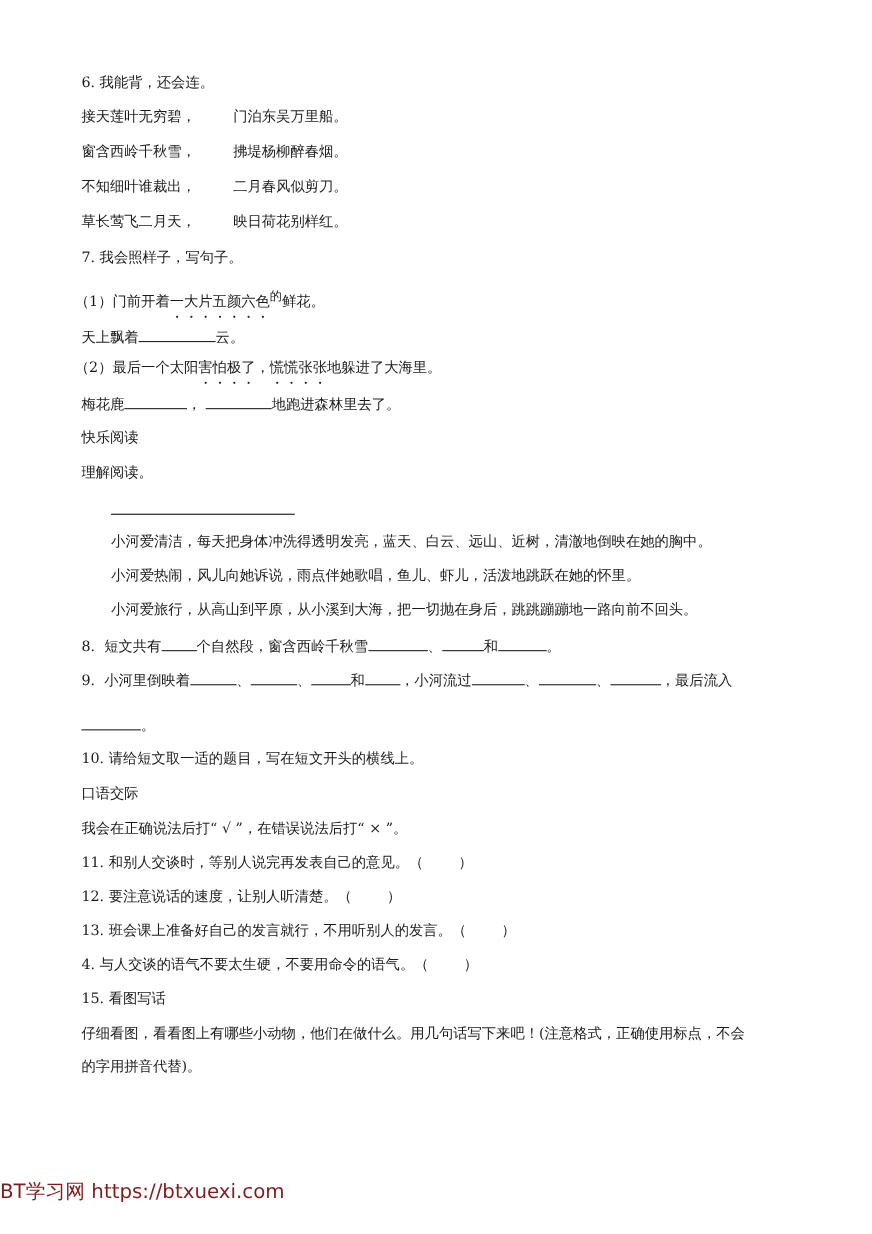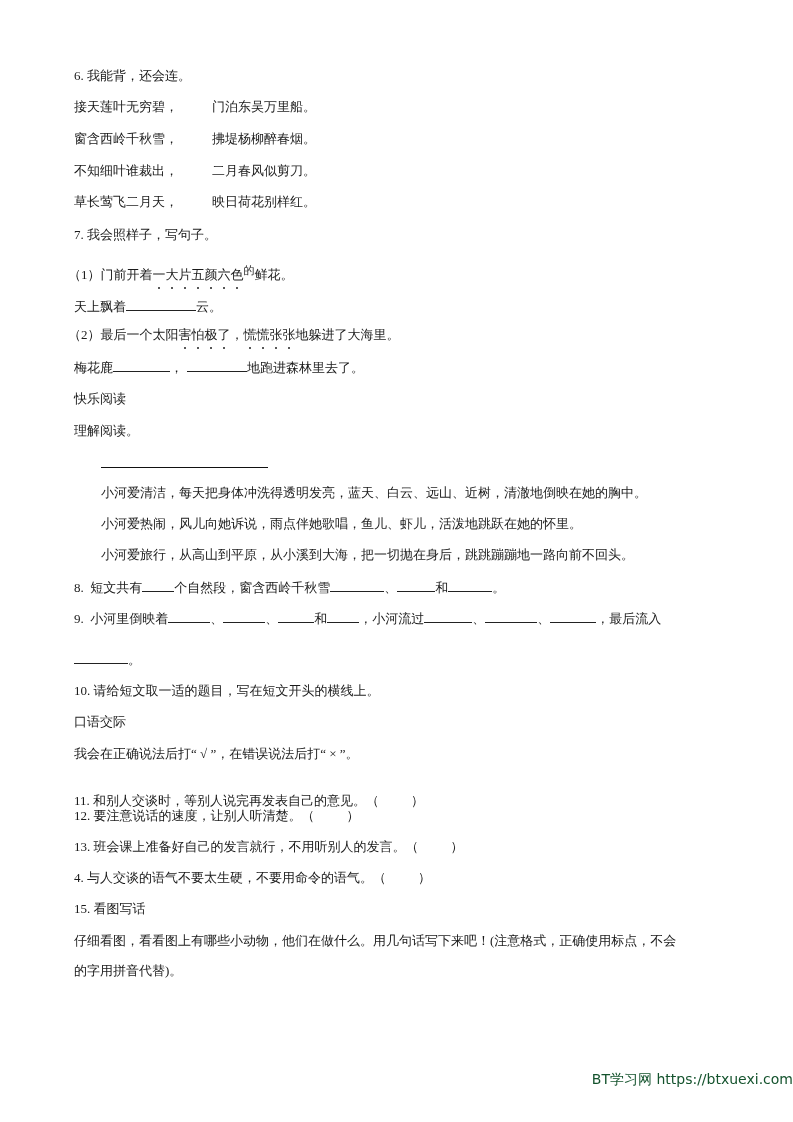--- a/index.html
+++ b/index.html
@@ -15,21 +15,20 @@
     font-family: "DejaVu Serif", "Liberation Serif", serif;
     color: #1a1a1a;
     font-size: 13px;
   }
   .line {
     position: absolute;
     left: 74px;
     white-space: nowrap;
     line-height: 18px;
     font-size: 13px;
-    font-family: Liberation Serif, serif;
   }
   .indent { left: 101px; }
   .gap { display: inline-block; width: 34px; }
   .blank {
     display: inline-block;
     border-bottom: 1px solid #222;
     height: 13px;
     vertical-align: baseline;
   }
   .emph {
@@ -57,24 +56,24 @@
     top: 467px;
     width: 167px;
     height: 0;
     border-top: 1px solid #111;
   }
   .footer {
     position: absolute;
     left: 0;
     width: 793px;
     top: 1071px;
-    text-align: right;
+    text-align: left;
     font-family: "DejaVu Sans", "Liberation Sans", sans-serif;
-    font-size: 14px;
-    color: #14532d;
+    font-size: 18px;
+    color: #7f1d1d;
   }
 </style>
 </head>
 <body>
 
 <div class="line" style="top:67px">6. 我能背，还会连。</div>
 <div class="line" style="top:98px">
   <span>接天莲叶无穷碧，</span><span class="gap"></span><span>门泊东吴万里船。</span>
 </div>
 <div class="line" style="top:130px">
@@ -116,21 +115,21 @@
   <span>9.</span>&nbsp;&nbsp;<span>小河里倒映着</span><span class="blank" style="width:42px"></span><span>、</span><span class="blank" style="width:42px"></span><span>、</span><span class="blank" style="width:36px"></span><span>和</span><span class="blank" style="width:32px"></span><span>，小河流过</span><span class="blank" style="width:48px"></span><span>、</span><span class="blank" style="width:52px"></span><span>、</span><span class="blank" style="width:46px"></span><span>，最后流入</span>
 </div>
 <div class="line" style="top:650px">
   <span class="blank" style="width:54px"></span><span>。</span>
 </div>
 
 <div class="line" style="top:682px">10. 请给短文取一适的题目，写在短文开头的横线上。</div>
 
 <div class="line" style="top:713px">口语交际</div>
 <div class="line" style="top:745px">我会在正确说法后打“ √ ”，在错误说法后打“ × ”。</div>
-<div class="line" style="top:792px">
+<div class="line" style="top:776px">
   <span>11. 和别人交谈时，等别人说完再发表自己的意见。（</span><span style="display:inline-block;width:32px"></span><span>）</span>
 </div>
 <div class="line" style="top:807px">
   <span>12. 要注意说话的速度，让别人听清楚。（</span><span style="display:inline-block;width:32px"></span><span>）</span>
 </div>
 <div class="line" style="top:838px">
   <span>13. 班会课上准备好自己的发言就行，不用听别人的发言。（</span><span style="display:inline-block;width:32px"></span><span>）</span>
 </div>
 <div class="line" style="top:869px">
   <span>4. 与人交谈的语气不要太生硬，不要用命令的语气。（</span><span style="display:inline-block;width:32px"></span><span>）</span>

